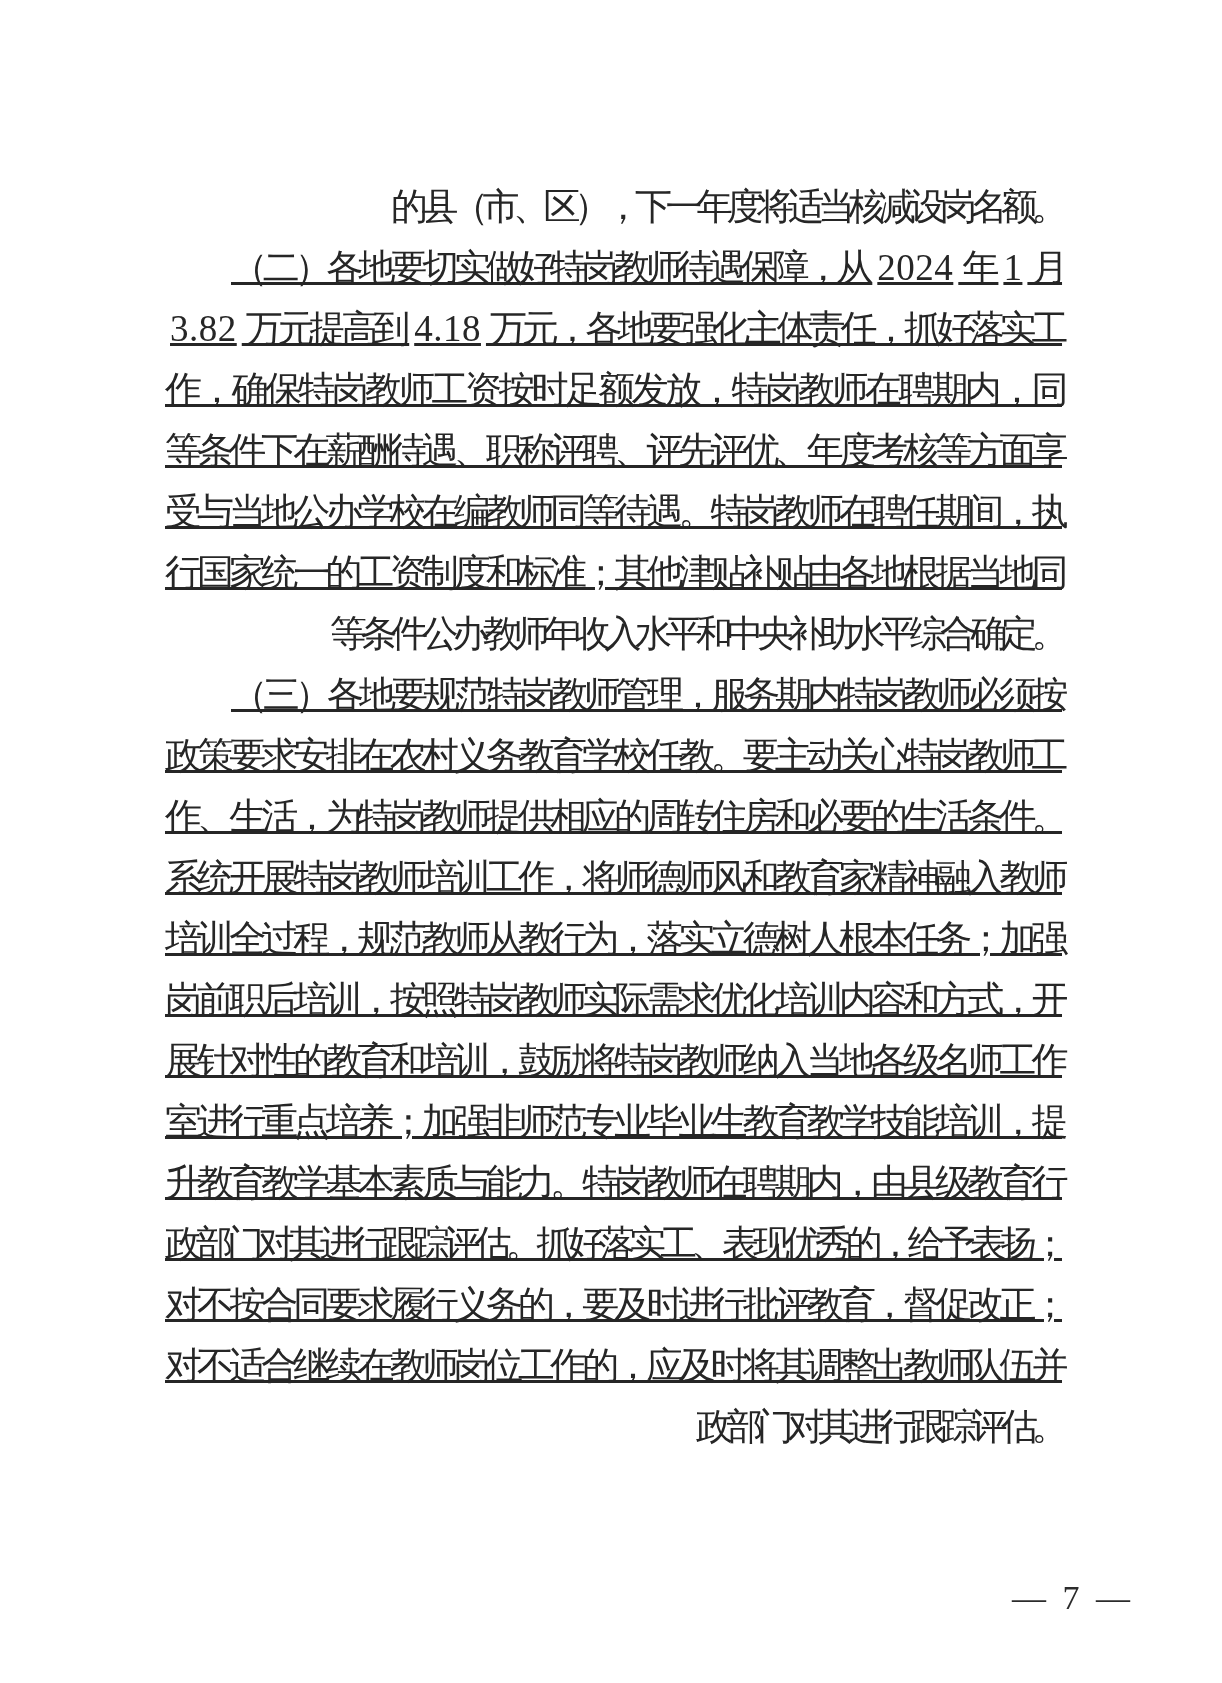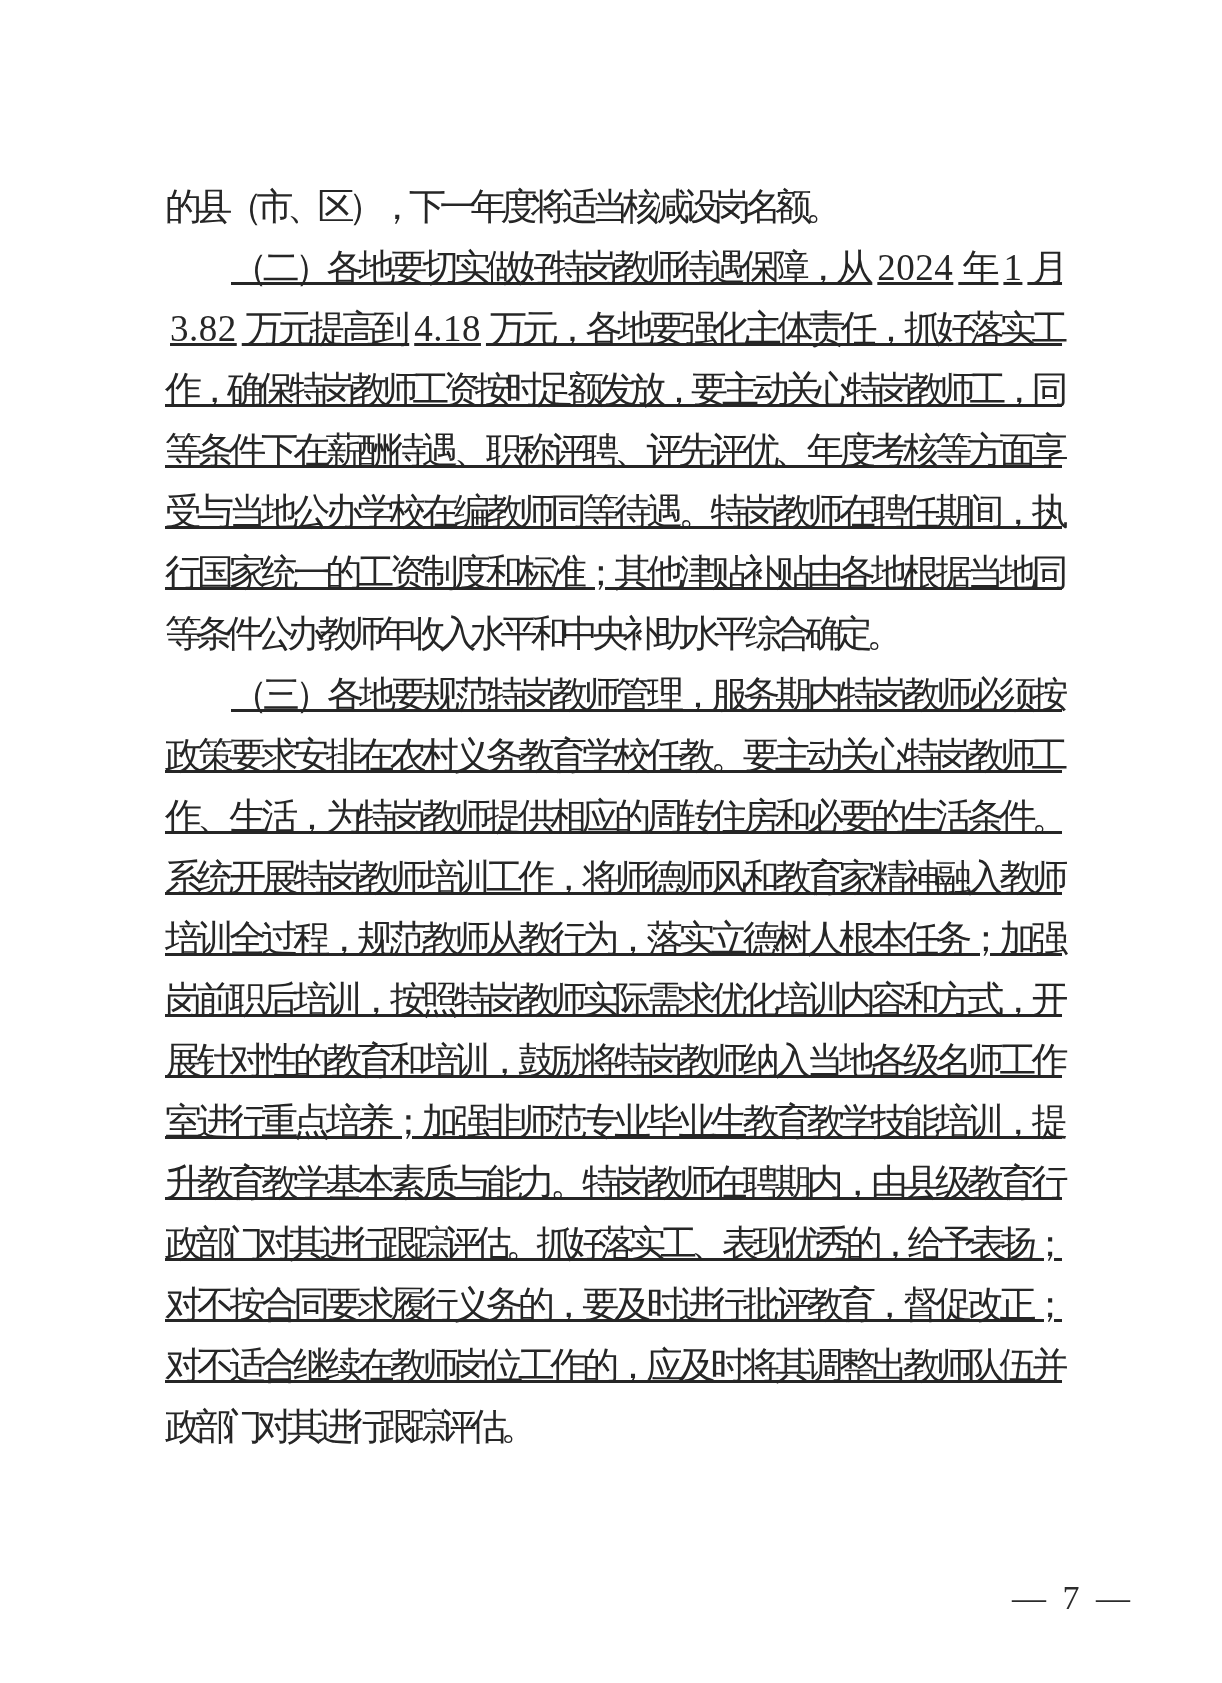--- a/index.html
+++ b/index.html
@@ -21,21 +21,21 @@
     left: 165px;
     top: 176px;
     width: 897px;
   }
   .doc-line {
     font-size: 37px;
     line-height: 61px;
     height: 61px;
     letter-spacing: -6.5px;
     white-space: nowrap;
-    text-align: left;
+    text-align: right;
   }
   .doc-line.just {
     white-space: normal;
     text-align: justify;
     text-align-last: justify;
     text-decoration: underline;
   }
   .doc-line.indent {
     text-indent: 66px;
   }
@@ -57,21 +57,21 @@
 <body>
 
 <div class="page">
   <div class="text-block">
       <div>
         <div class="doc-line">的县（市、区），下一年度将适当核减设岗名额。</div>
       </div>
       <div>
         <div class="doc-line just indent">（二）各地要切实做好特岗教师待遇保障，从 <span class="latin">2024</span> 年 <span class="latin">1</span> 月</div>
         <div class="doc-line just"><span class="latin">3.82</span> 万元提高到 <span class="latin">4.18</span> 万元，各地要强化主体责任，抓好落实工</div>
-        <div class="doc-line just">作，确保特岗教师工资按时足额发放，要主动关心特岗教师工，同</div>
+        <div class="doc-line just">作，确保特岗教师工资按时足额发放，特岗教师在聘期内，同</div>
         <div class="doc-line just">等条件下在薪酬待遇、职称评聘、评先评优、年度考核等方面享</div>
         <div class="doc-line just">受与当地公办学校在编教师同等待遇。特岗教师在聘任期间，执</div>
         <div class="doc-line just">行国家统一的工资制度和标准；其他津贴补贴由各地根据当地同</div>
         <div class="doc-line">等条件公办教师年收入水平和中央补助水平综合确定。</div>
       </div>
       <div>
         <div class="doc-line just indent">（三）各地要规范特岗教师管理，服务期内特岗教师必须按</div>
         <div class="doc-line just">政策要求安排在农村义务教育学校任教。要主动关心特岗教师工</div>
         <div class="doc-line just">作、生活，为特岗教师提供相应的周转住房和必要的生活条件。</div>
         <div class="doc-line just">系统开展特岗教师培训工作，将师德师风和教育家精神融入教师</div>

